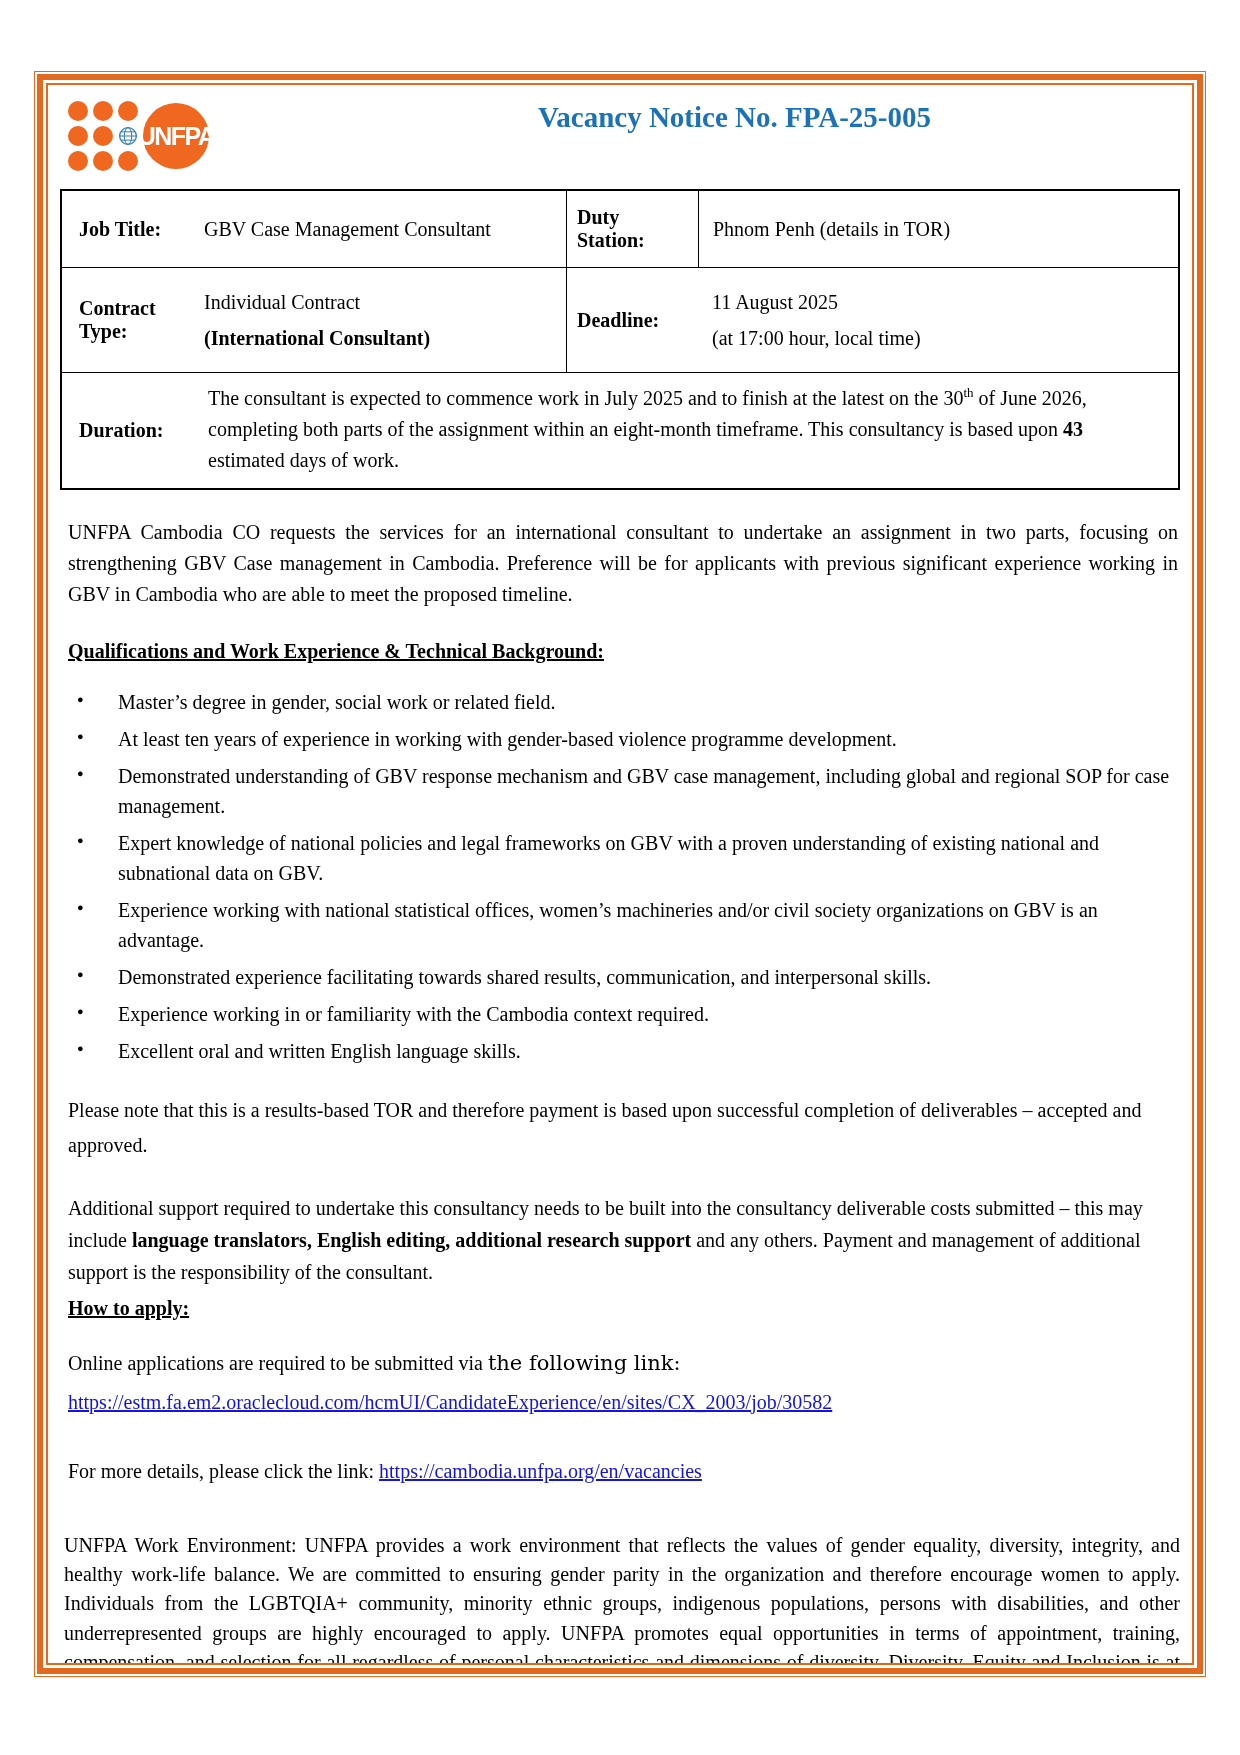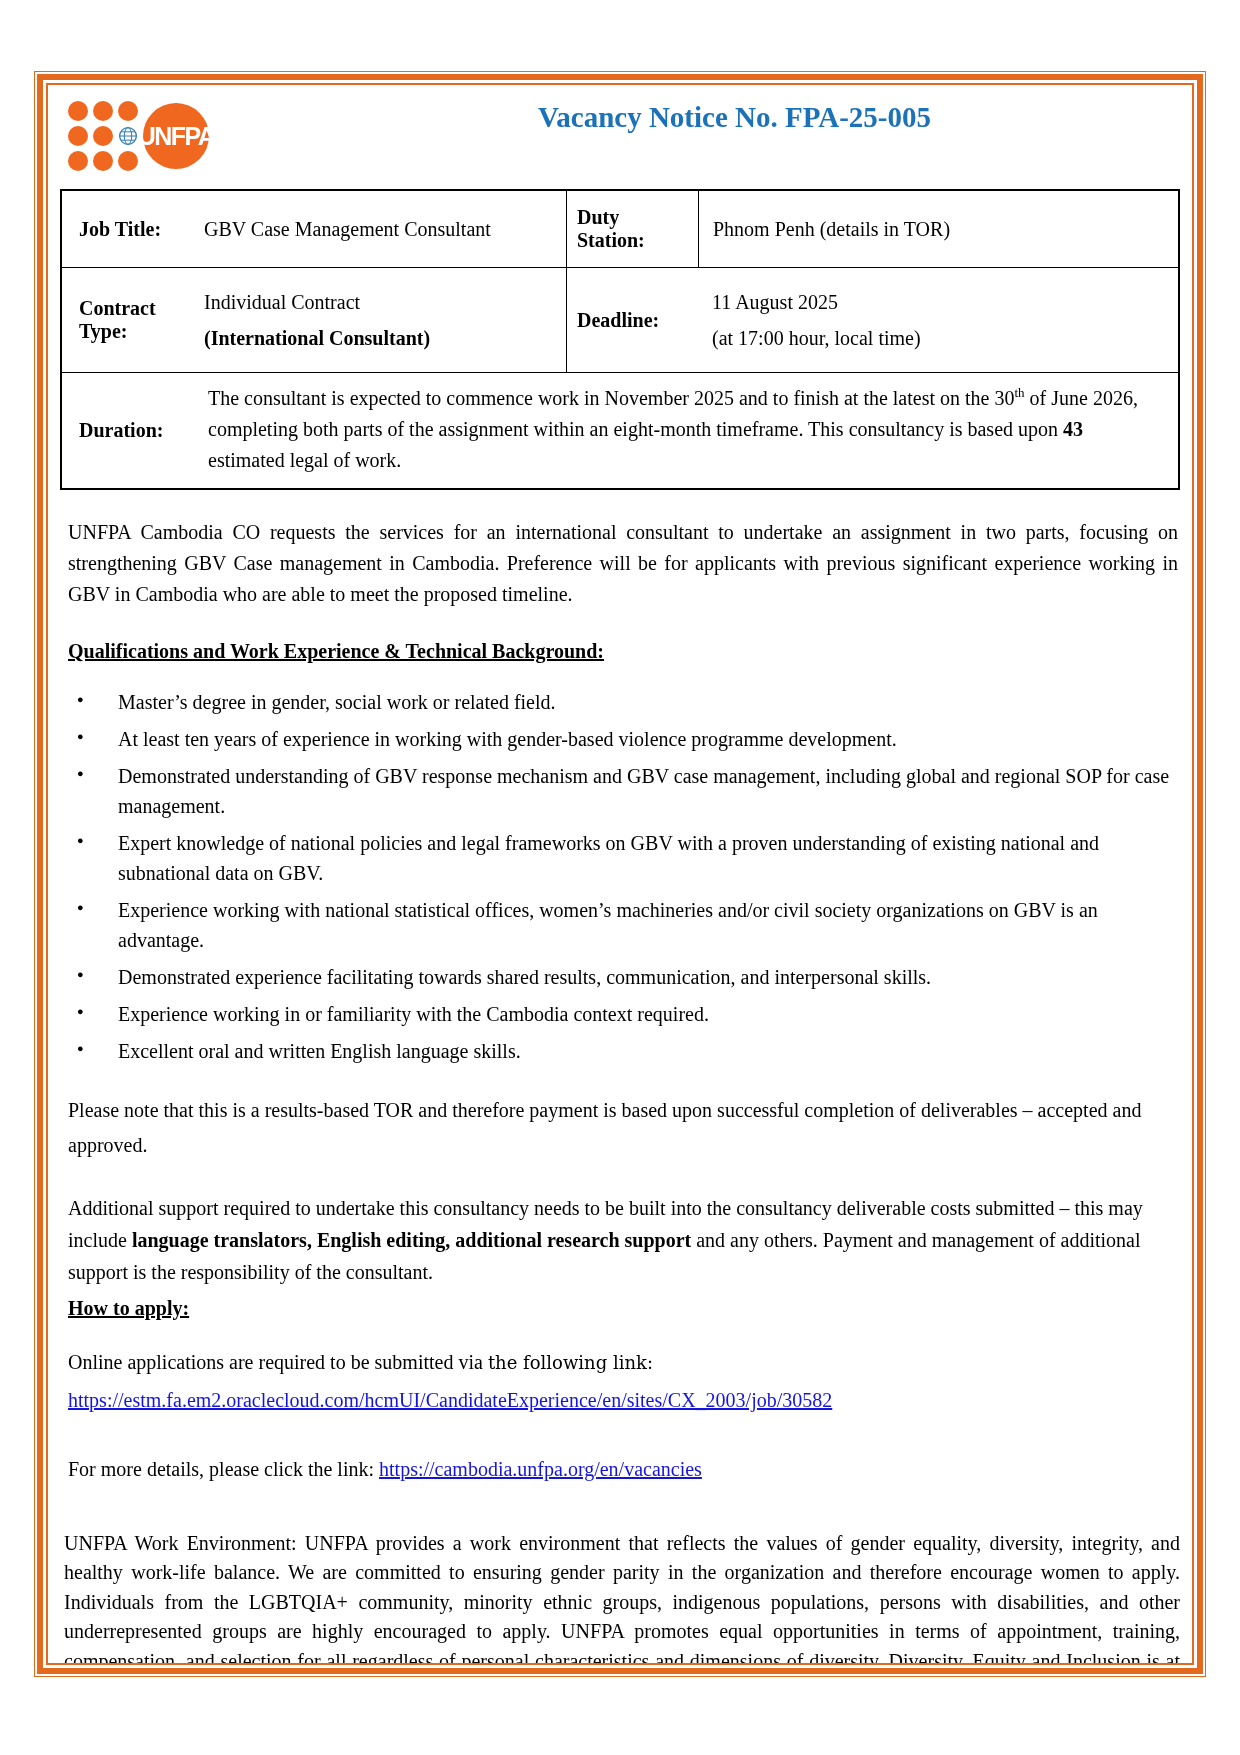--- a/index.html
+++ b/index.html
@@ -59,21 +59,21 @@
   .intro{margin-top:27px;margin-right:2px;}
   .heading{margin:30px 0 0 8px;font-size:20px;font-weight:bold;}
   .hl{text-decoration:underline;}
   .tight{margin-top:9px;}
   .bullets{margin:24px 0 0 0;padding:0;list-style:none;font-size:20px;}
   .bullets li{position:relative;padding-left:58px;line-height:1.5;margin-bottom:7px;}
   .bullets li::before{content:"●";position:absolute;left:17px;top:4px;font-size:11px;}
   .p-note{margin-top:27px;line-height:1.75;}
   .p-add{margin-top:29px;line-height:1.6;}
   .online{margin-top:27px;}
-  .alt{font-size:18px;font-family:"DejaVu Serif",serif;}
+  .alt{font-size:21px;font-family:"DejaVu Serif",serif;}
   .linkline{margin-top:7px;}
   a.link{color:var(--link);text-decoration:underline;}
   .more{margin-top:38px;}
   .env{margin-top:44px;margin-left:4px;line-height:1.47;}
   b{font-weight:bold;}
 </style>
 </head>
 <body>
 
 <div class="frame">
@@ -122,21 +122,21 @@
         </div>
         <div class="cell lbl w-lbl2 bl">Deadline:</div>
         <div class="cell w-val2">
           <div>11 August 2025</div>
           <div class="gap2">(at 17:00 hour, local time)</div>
         </div>
       </div>
       <div class="trow row3">
         <div class="cell lbl w-lbl1">Duration:</div>
         <div class="cv3">
-          <span>The consultant is expected to commence work in November 2025 and to finish at the latest on the 30</span><sup>th</sup><span> of June 2026, completing both parts of the assignment within an eight-month timeframe. This consultancy is based upon </span><b>43</b><span> estimated legal of work.</span>
+          <span>The consultant is expected to commence work in July 2025 and to finish at the latest on the 30</span><sup>th</sup><span> of June 2026, completing both parts of the assignment within an eight-month timeframe. This consultancy is based upon </span><b>43</b><span> estimated days of work.</span>
         </div>
       </div>
     </div>
 
     <p class="para justify intro">UNFPA Cambodia CO requests the services for an international consultant to undertake an assignment in two parts, focusing on strengthening GBV Case management in Cambodia. Preference will be for applicants with previous significant experience working in GBV in Cambodia who are able to meet the proposed timeline.</p>
 
     <div class="heading">
       <span class="hl">Qualifications and Work Experience &amp; Technical Background:</span>
     </div>
 

